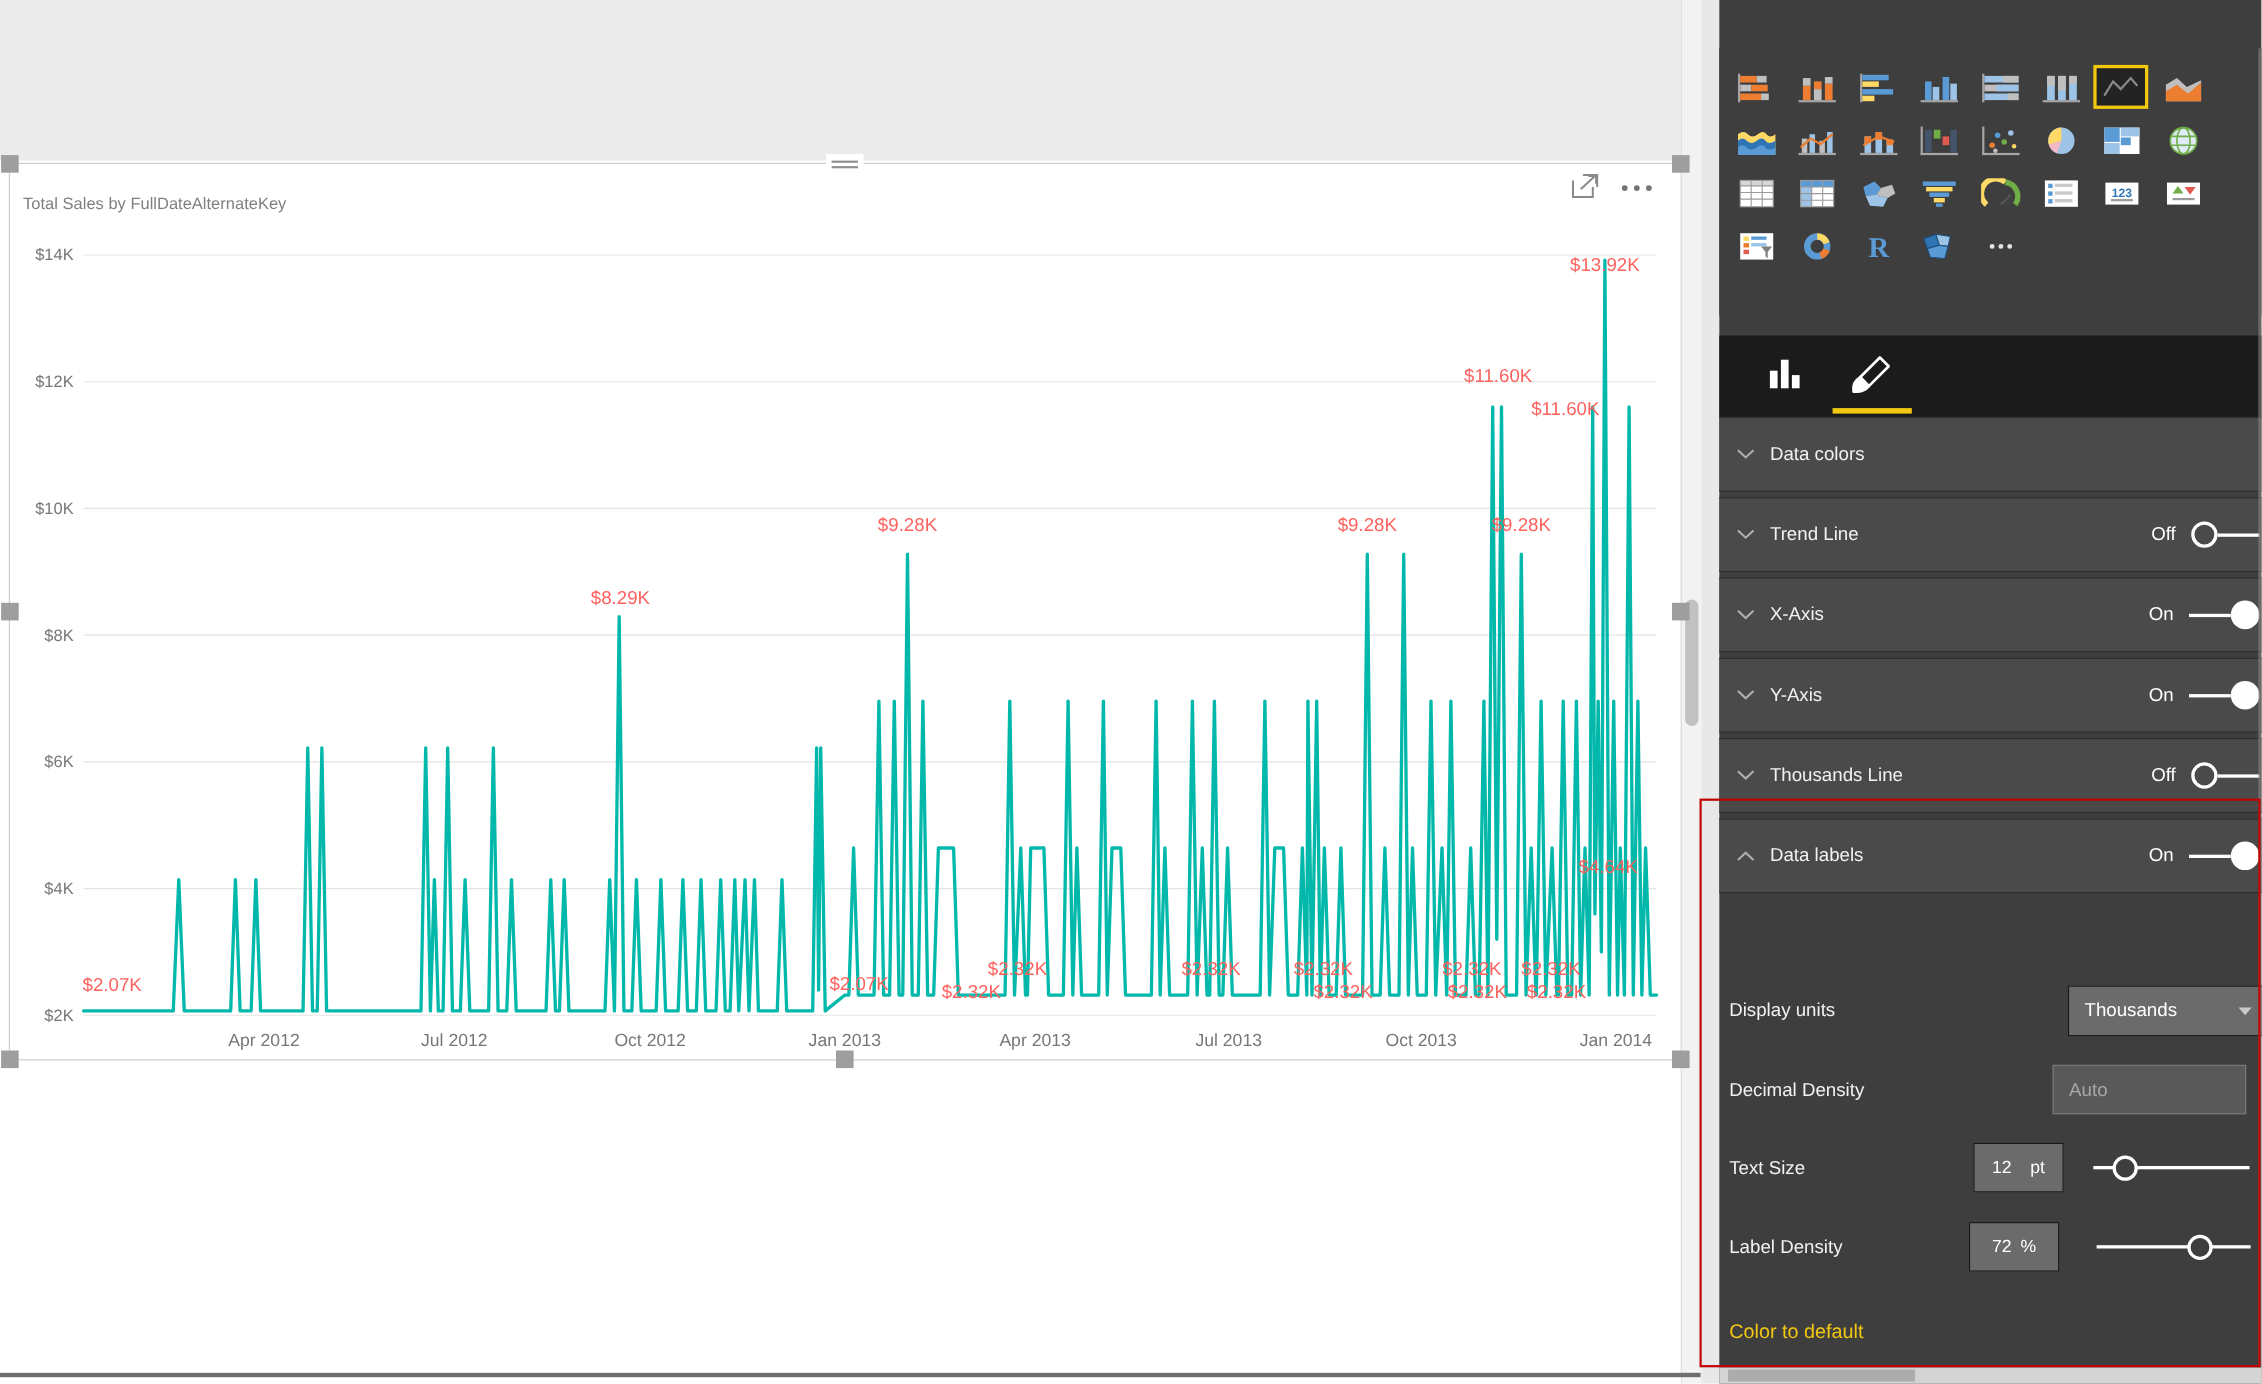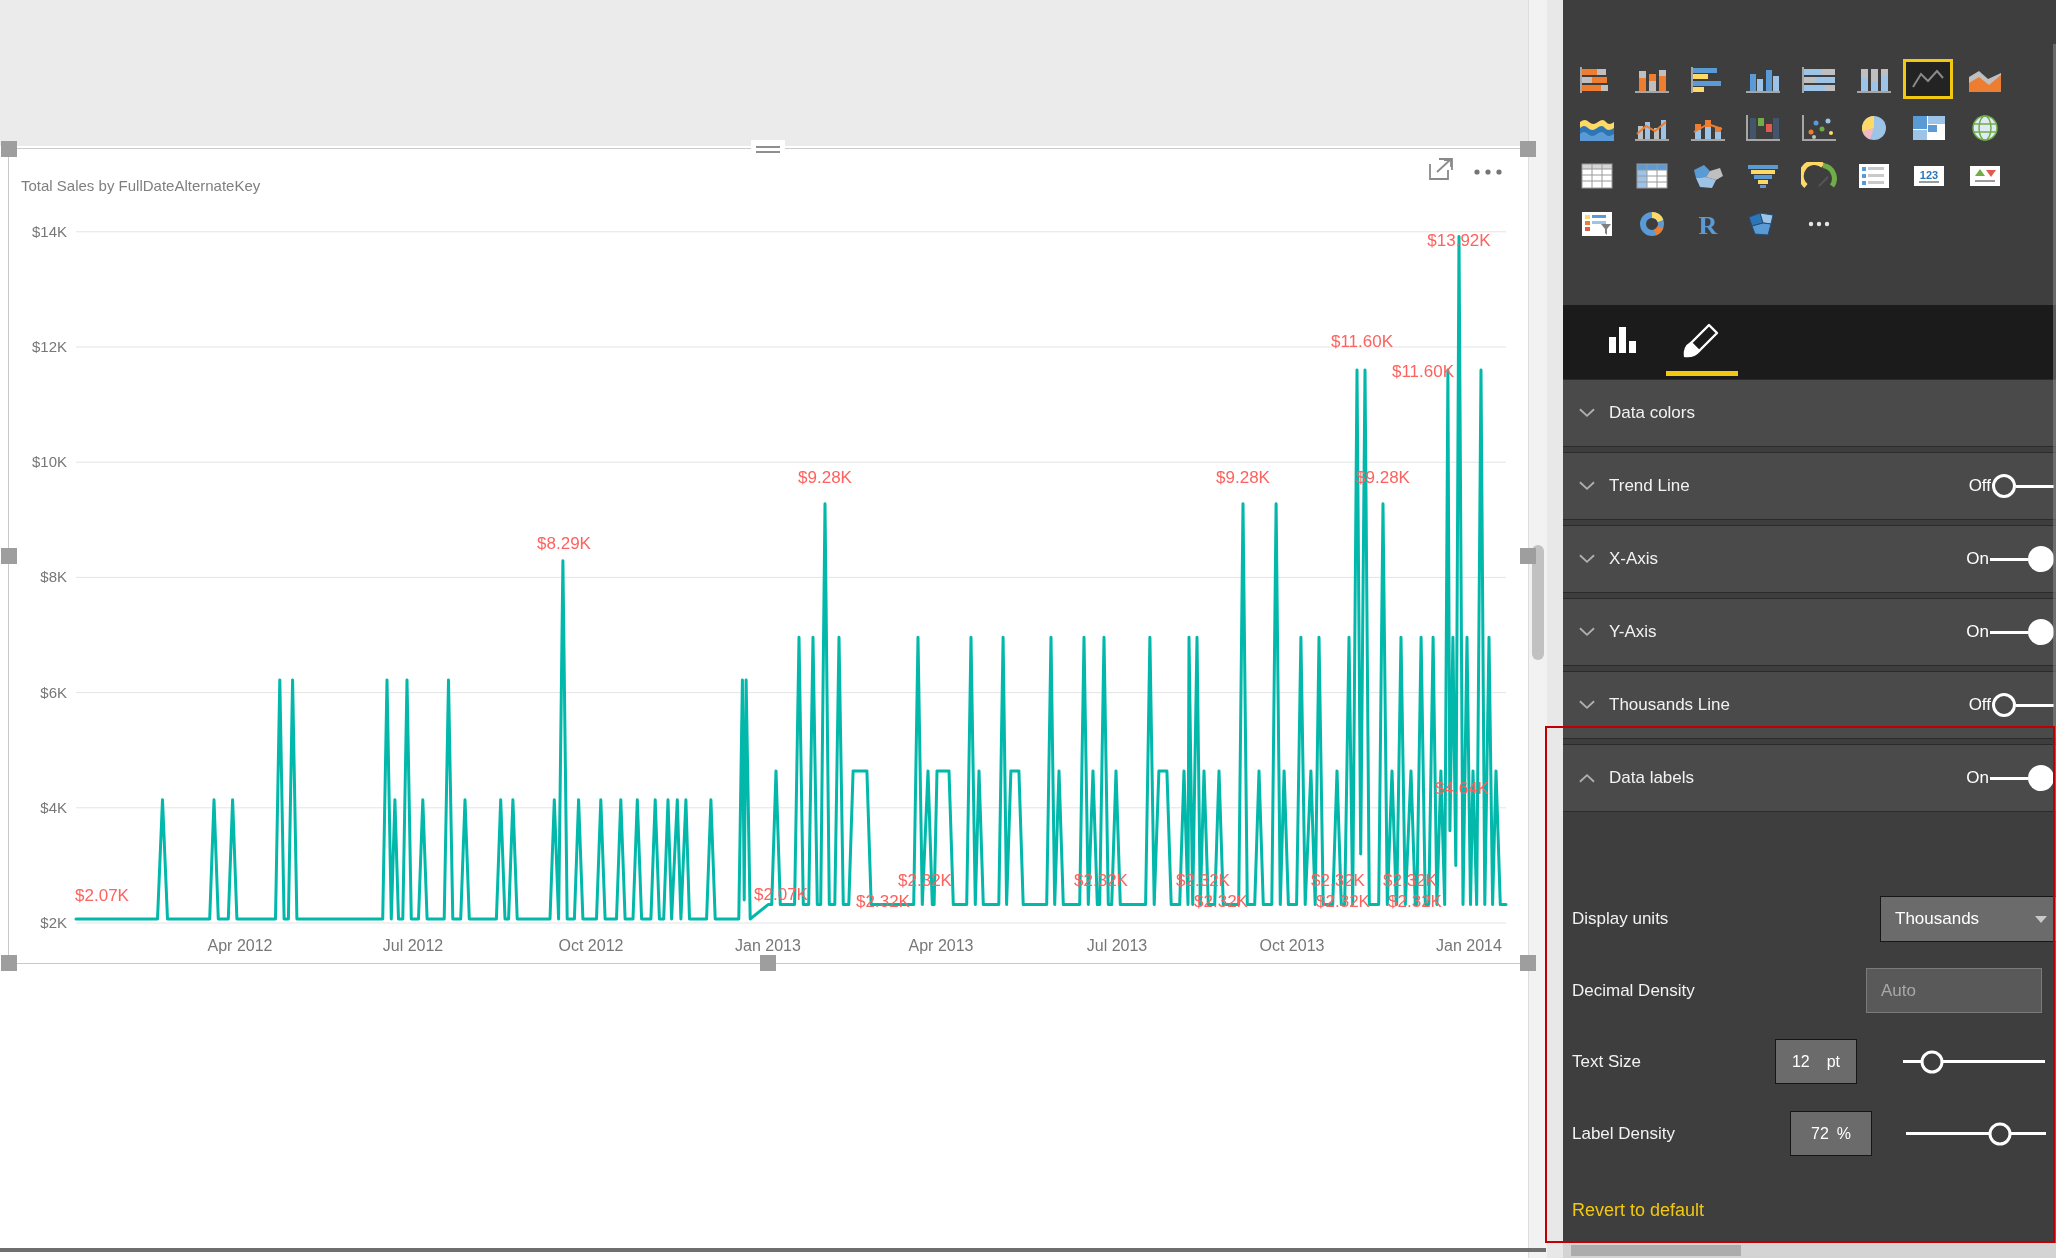--- a/index.html
+++ b/index.html
@@ -39,21 +39,21 @@
   .tab{position:absolute;top:16px;}
   #tab-fields{left:42px;}
   #tab-format{left:114px;}
   #tab-underline{position:absolute;left:103px;top:66px;width:72px;height:5px;background:#F2C811;}
 
   .section-row{position:absolute;left:0;width:100%;height:66px;background:#4A4A4A;
       border-top:1px solid #2B2B2B;border-bottom:1px solid #2B2B2B;display:flex;align-items:center;cursor:pointer;}
   .section-row .chev{margin-left:16px;width:16px;display:inline-flex;}
   .sec-label{color:#F2F2F2;font-size:17px;margin-left:14px;}
   .toggle-area{position:absolute;right:2px;display:flex;align-items:center;}
-  .tg-text{color:#FFFFFF;font-size:17px;margin-right:1px;}
+  .tg-text{color:#FFFFFF;font-size:17px;margin-right:14px;}
   .tg-line{width:38px;height:3px;background:#FFFFFF;}
   .tg-knob{width:18px;height:18px;border:3px solid #FFFFFF;border-radius:50%;background:transparent;}
   .tg-knob.filled{width:26px;height:26px;border:none;background:#FFFFFF;}
 
   .ctl-row{position:absolute;left:0;width:100%;}
   .ctl-label{position:absolute;left:9px;top:50%;transform:translateY(-50%);color:#F2F2F2;font-size:17px;}
   .valbox{position:absolute;background:#6B6B6B;border:1px solid #161616;color:#FFFFFF;
           font-size:16px;display:flex;align-items:center;justify-content:center;gap:8px;}
   .dd{position:absolute;background:#6B6B6B;border:1px solid #161616;color:#FFFFFF;font-size:17px;
       display:flex;align-items:center;padding-left:14px;cursor:pointer;}
@@ -530,39 +530,39 @@
     </span>
   </div>
   <div class="ctl-row" style="top:968px;height:45px;">
     <span class="ctl-label">Decimal Density</span>
     <span class="inputbox" style="left:303px;top:0;width:160px;height:43px;">
       <span>Auto</span>
     </span>
   </div>
   <div class="ctl-row" style="top:1039px;height:45px;">
     <span class="ctl-label">Text Size</span>
-    <span class="valbox" style="left:212px;top:0;width:80px;height:43px;gap:17px;">
+    <span class="valbox" style="left:231px;top:0;width:80px;height:43px;gap:17px;">
       <span>12</span>
       <span>pt</span>
     </span>
     <span class="slider" style="left:340px;top:21px;width:142px;">
       <span class="knob" style="left:29px;"></span>
     </span>
   </div>
   <div class="ctl-row" style="top:1111px;height:45px;">
     <span class="ctl-label">Label Density</span>
     <span class="valbox" style="left:227px;top:0;width:80px;height:43px;">
       <span>72</span>
       <span>%</span>
     </span>
     <span class="slider" style="left:343px;top:21px;width:140px;">
       <span class="knob" style="left:94px;"></span>
     </span>
   </div>
-  <div id="revert-btn">Revert to default</div>
+  <div id="revert-btn">Color to default</div>
 
   <div id="pane-hscroll">
       <div class="thumb"></div>
     </div>
   <div id="pane-vstrip"></div>
 </div>
 
 <div id="red-box"></div>
 
 </body></html>

